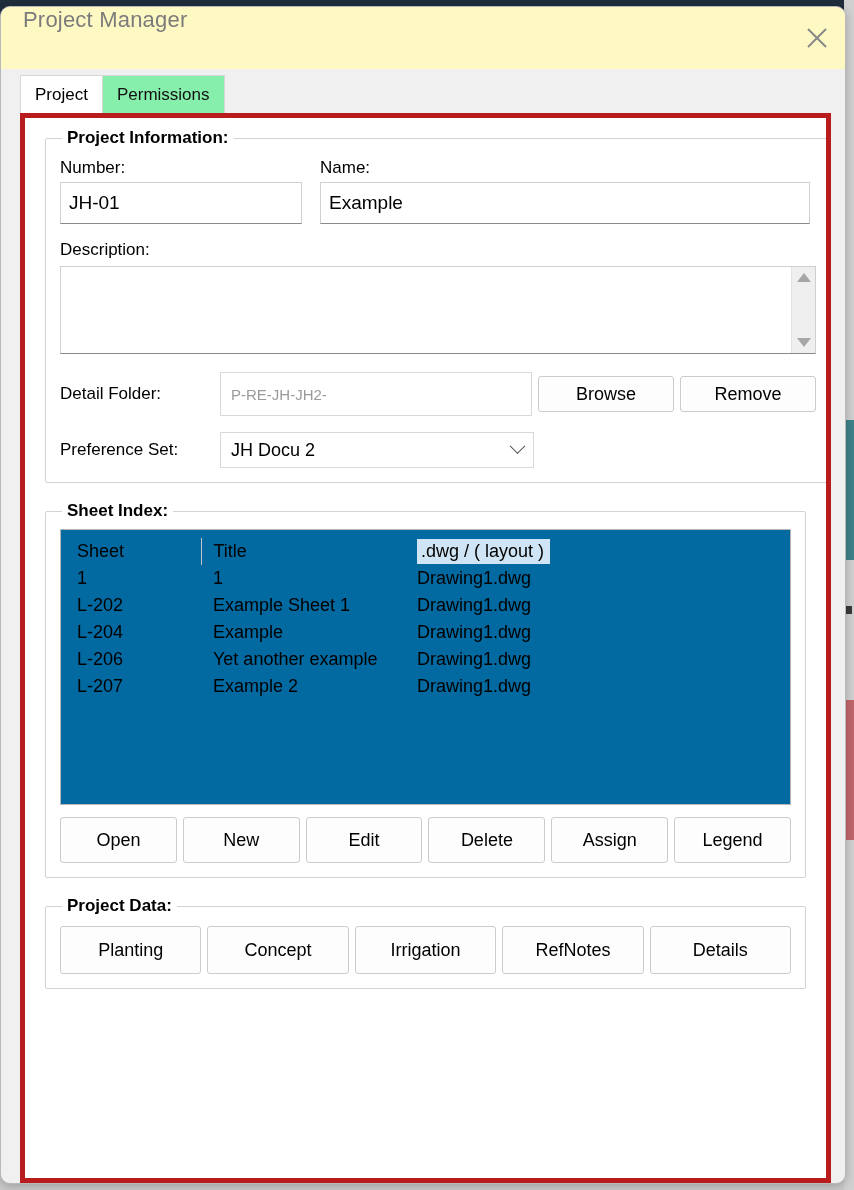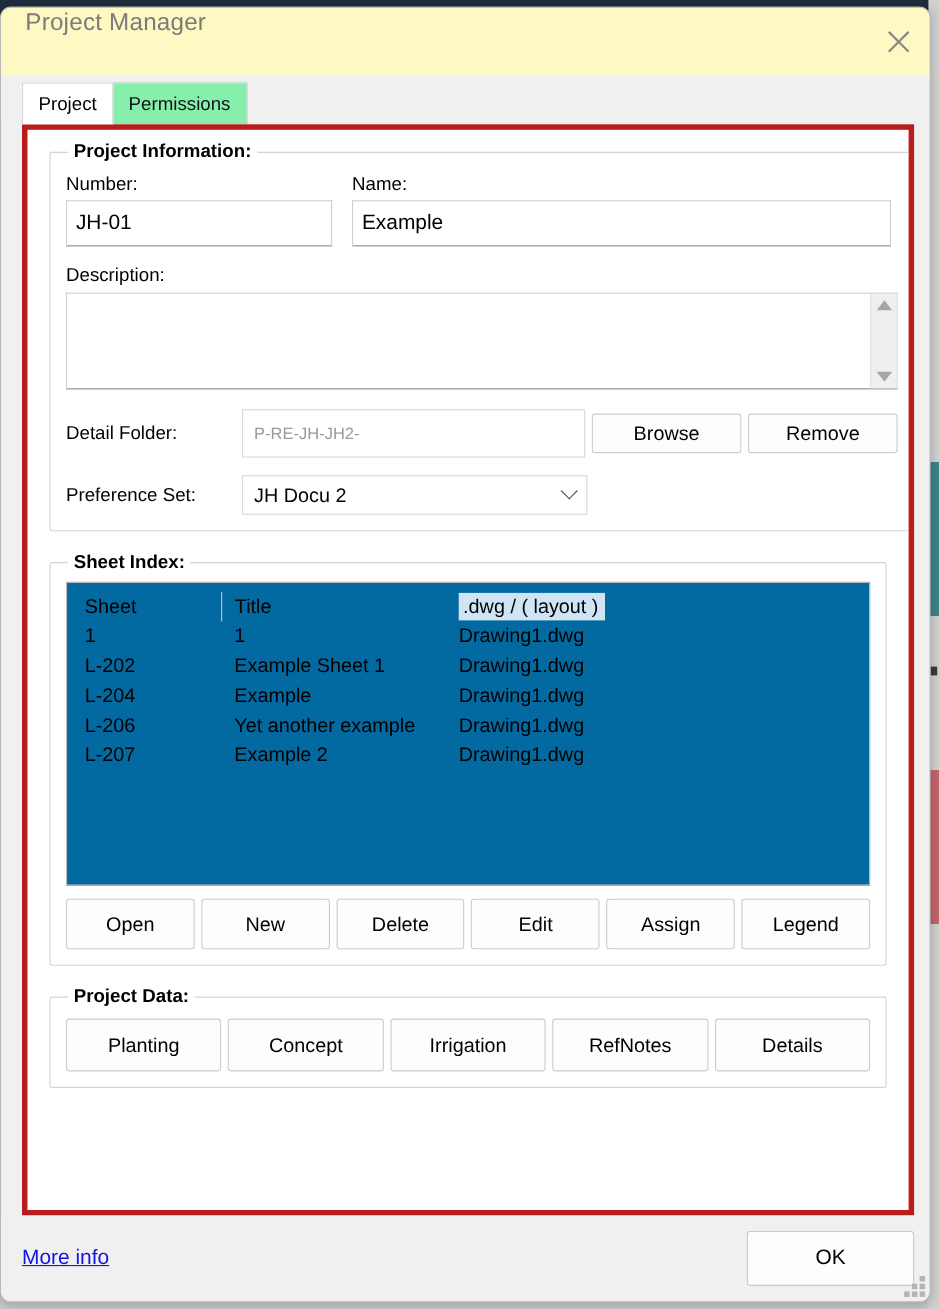--- a/index.html
+++ b/index.html
@@ -375,46 +375,34 @@
                 <td class="col-title">Example 2</td>
                 <td class="col-dwg">Drawing1.dwg</td>
               </tr>
             </tbody>
         </table>
       </div>
 
       <div id="sheet-buttons">
           <div class="btn">Open</div>
           <div class="btn">New</div>
+          <div class="btn">Edit</div>
           <div class="btn">Delete</div>
-          <div class="btn">Edit</div>
           <div class="btn">Assign</div>
           <div class="btn">Legend</div>
         </div>
     </fieldset>
 
     <fieldset class="group">
       <legend>Project Data:</legend>
       <div id="data-buttons">
           <div class="btn">Planting</div>
           <div class="btn">Concept</div>
           <div class="btn">Irrigation</div>
           <div class="btn">RefNotes</div>
           <div class="btn">Details</div>
         </div>
     </fieldset>
 
   </div>
 
-  <div id="footer">
-    <a id="more-info" href="#">More info</a>
-    <div id="btn-ok" class="btn">OK</div>
-    <div id="resize-grip">
-      <i></i>
-        <i></i>
-        <i></i>
-        <i></i>
-        <i></i>
-        <i></i>
-    </div>
-  </div>
 
 </div>
 
 </body></html>

